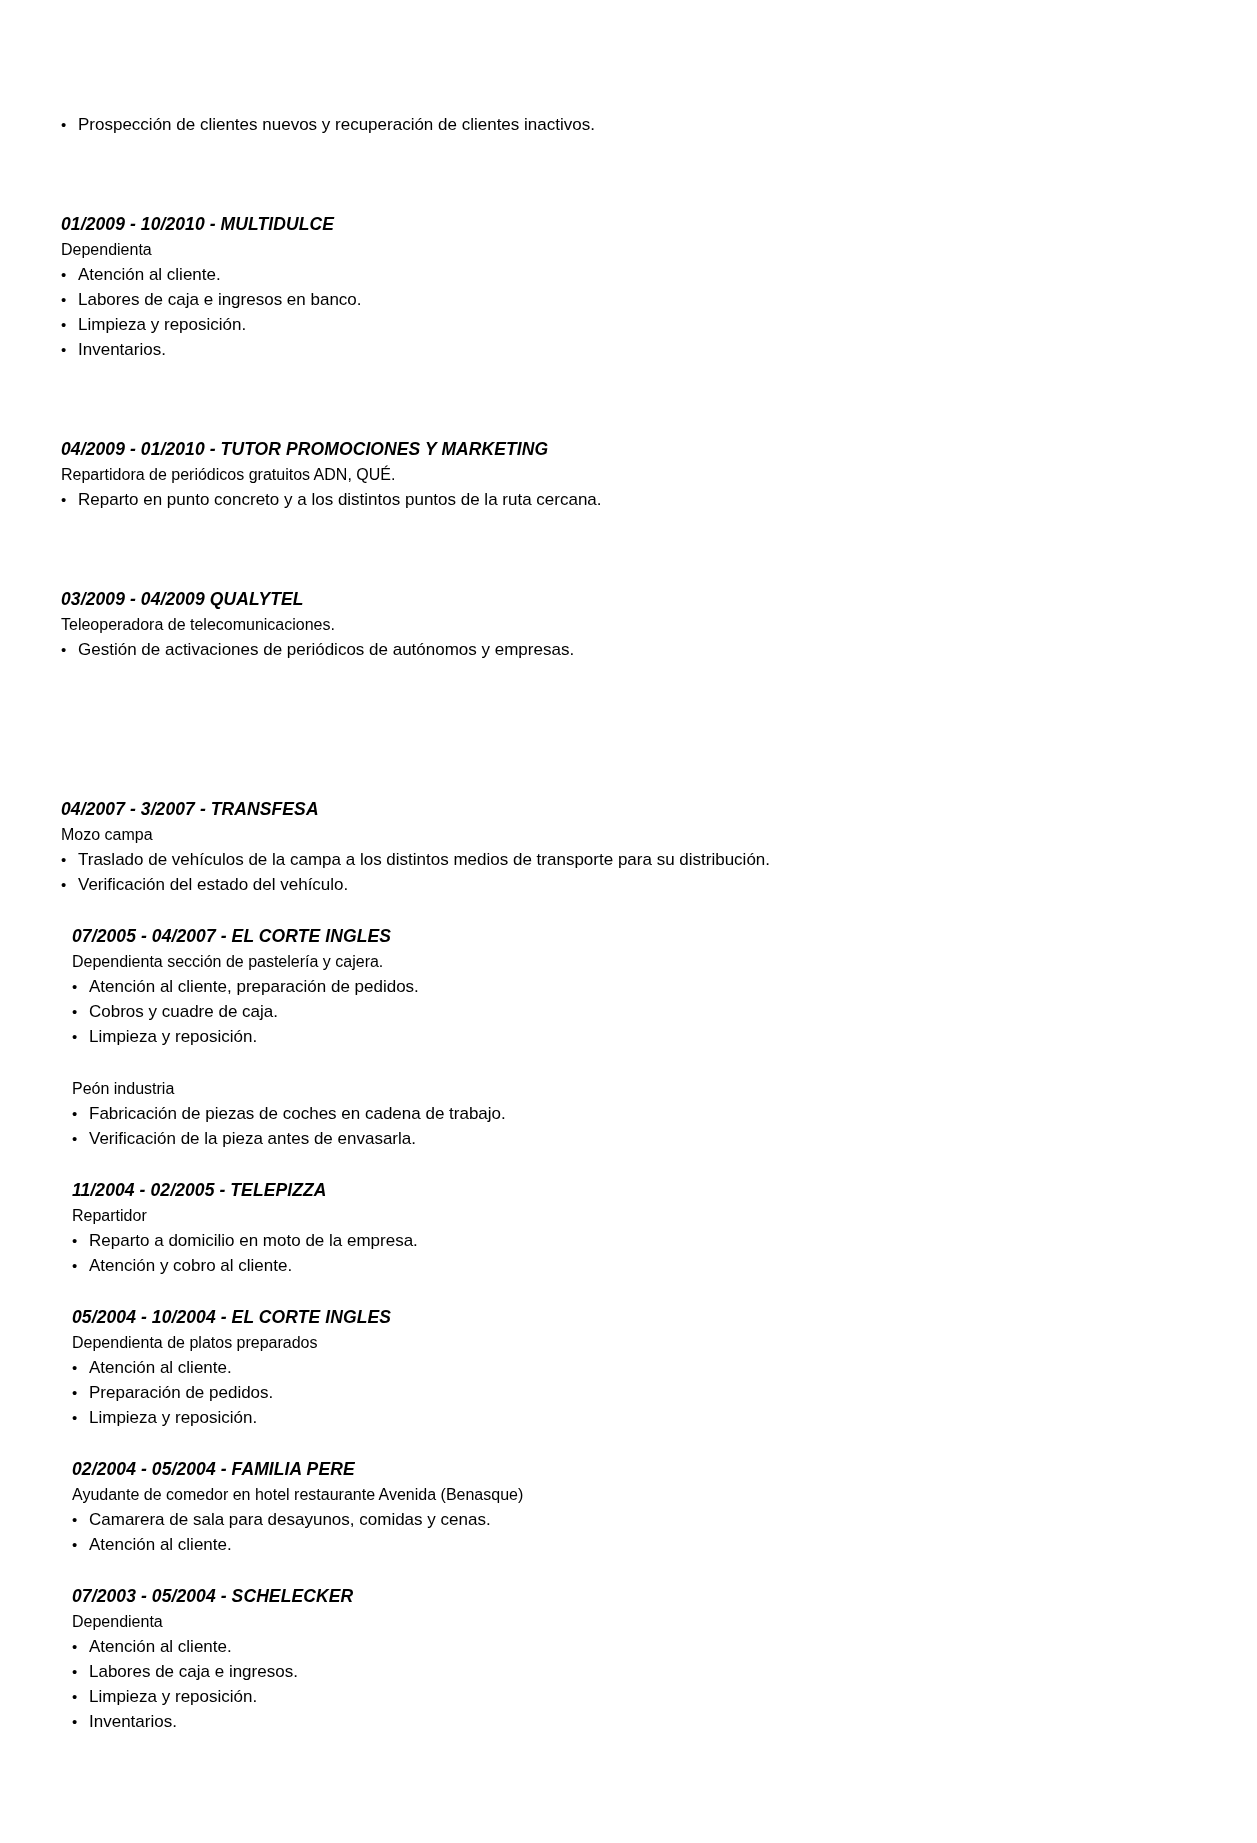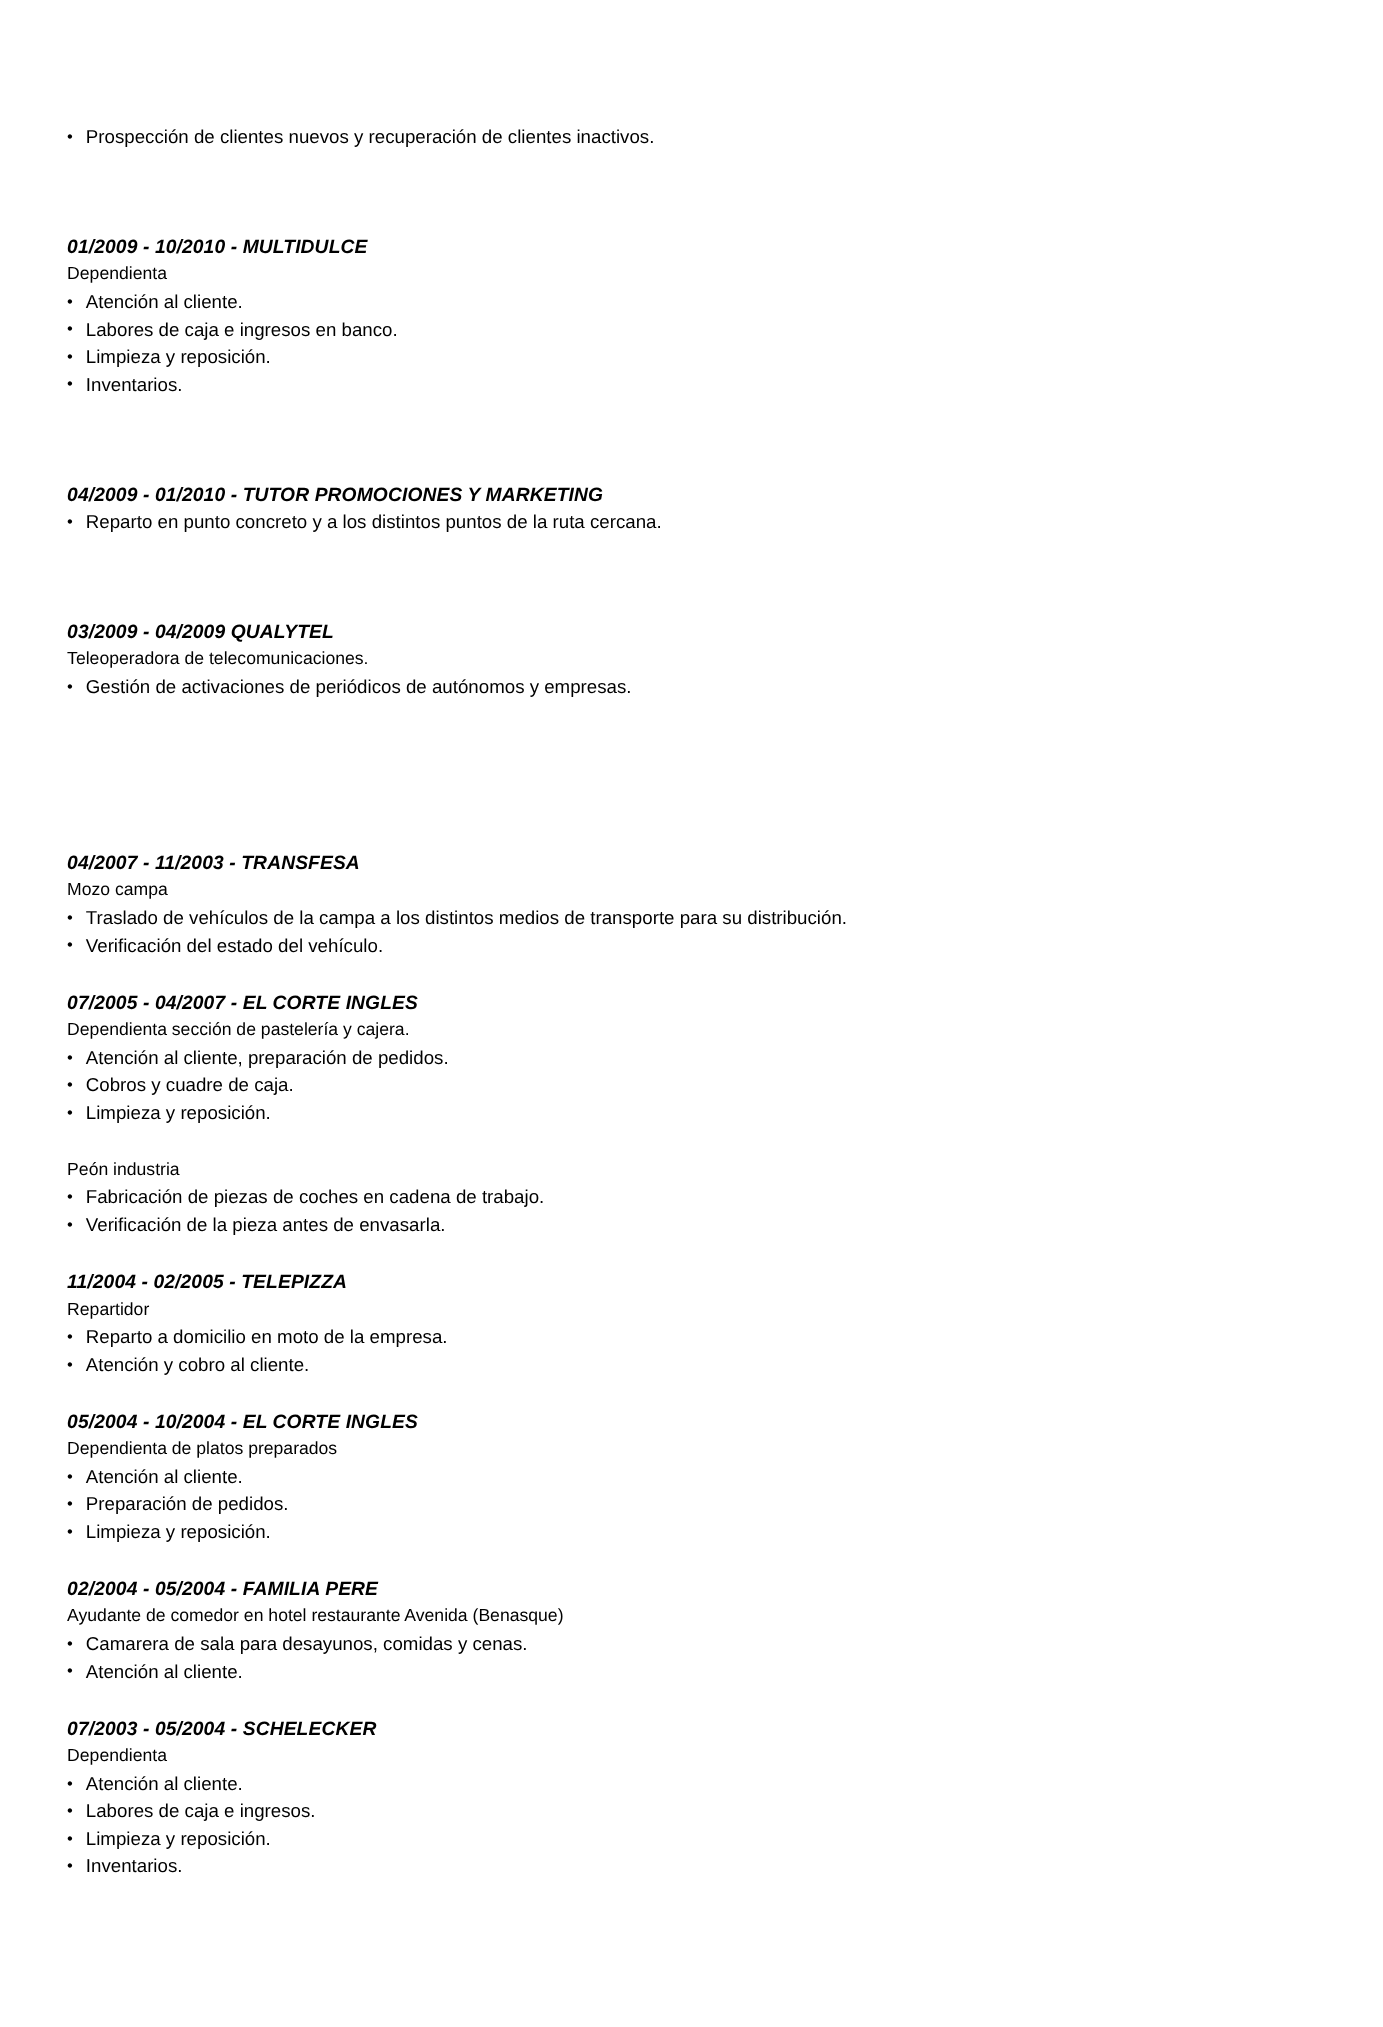--- a/index.html
+++ b/index.html
@@ -49,21 +49,21 @@
     width: 17px;
     font-size: 15px;
     line-height: 25px;
   }
   .duty-text {
     flex: 1 1 auto;
   }
   
   .gap-lg { margin-top: 75px; }
   .gap-xl { margin-top: 135px; }
-  .gap-sm { margin-top: 27px; }
+  .gap-sm { margin-top: 27px; margin-left: 11px; }
 </style>
 </head>
 <body>
 
 <div class="page">
 
   <ul class="job-bullets">
     <li>
       <span class="marker">•</span>
       <span class="duty-text">Prospección de clientes nuevos y recuperación de clientes inactivos.</span>
@@ -89,41 +89,42 @@
           </li>
           <li>
             <span class="marker">•</span>
             <span class="duty-text">Inventarios.</span>
           </li>
         </ul>
   </section>
 
   <section class="job gap-lg">
     <h2 class="job-title">04/2009 - 01/2010 - TUTOR PROMOCIONES Y MARKETING</h2>
+    <p class="job-role">Repartidora de periódicos gratuitos ADN, QUÉ.</p>
     <ul class="job-bullets">
           <li>
             <span class="marker">•</span>
             <span class="duty-text">Reparto en punto concreto y a los distintos puntos de la ruta cercana.</span>
           </li>
         </ul>
   </section>
 
   <section class="job gap-lg">
     <h2 class="job-title">03/2009 - 04/2009 QUALYTEL</h2>
     <p class="job-role">Teleoperadora de telecomunicaciones.</p>
     <ul class="job-bullets">
           <li>
             <span class="marker">•</span>
             <span class="duty-text">Gestión de activaciones de periódicos de autónomos y empresas.</span>
           </li>
         </ul>
   </section>
 
   <section class="job gap-xl">
-    <h2 class="job-title">04/2007 - 11/2003 - TRANSFESA</h2>
+    <h2 class="job-title">04/2007 - 3/2007 - TRANSFESA</h2>
     <p class="job-role">Mozo campa</p>
     <ul class="job-bullets">
           <li>
             <span class="marker">•</span>
             <span class="duty-text">Traslado de vehículos de la campa a los distintos medios de transporte para su distribución.</span>
           </li>
           <li>
             <span class="marker">•</span>
             <span class="duty-text">Verificación del estado del vehículo.</span>
           </li>

